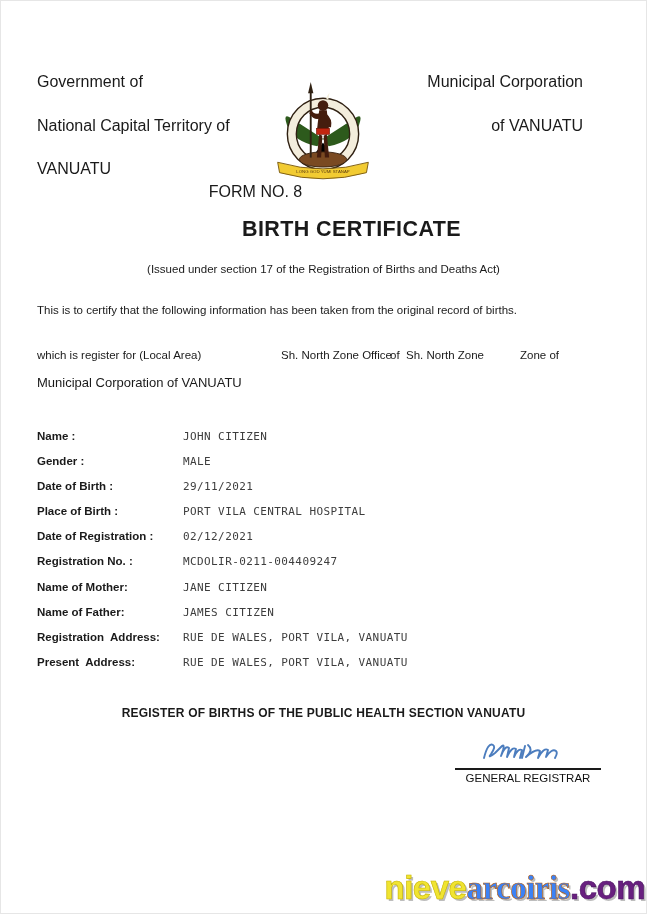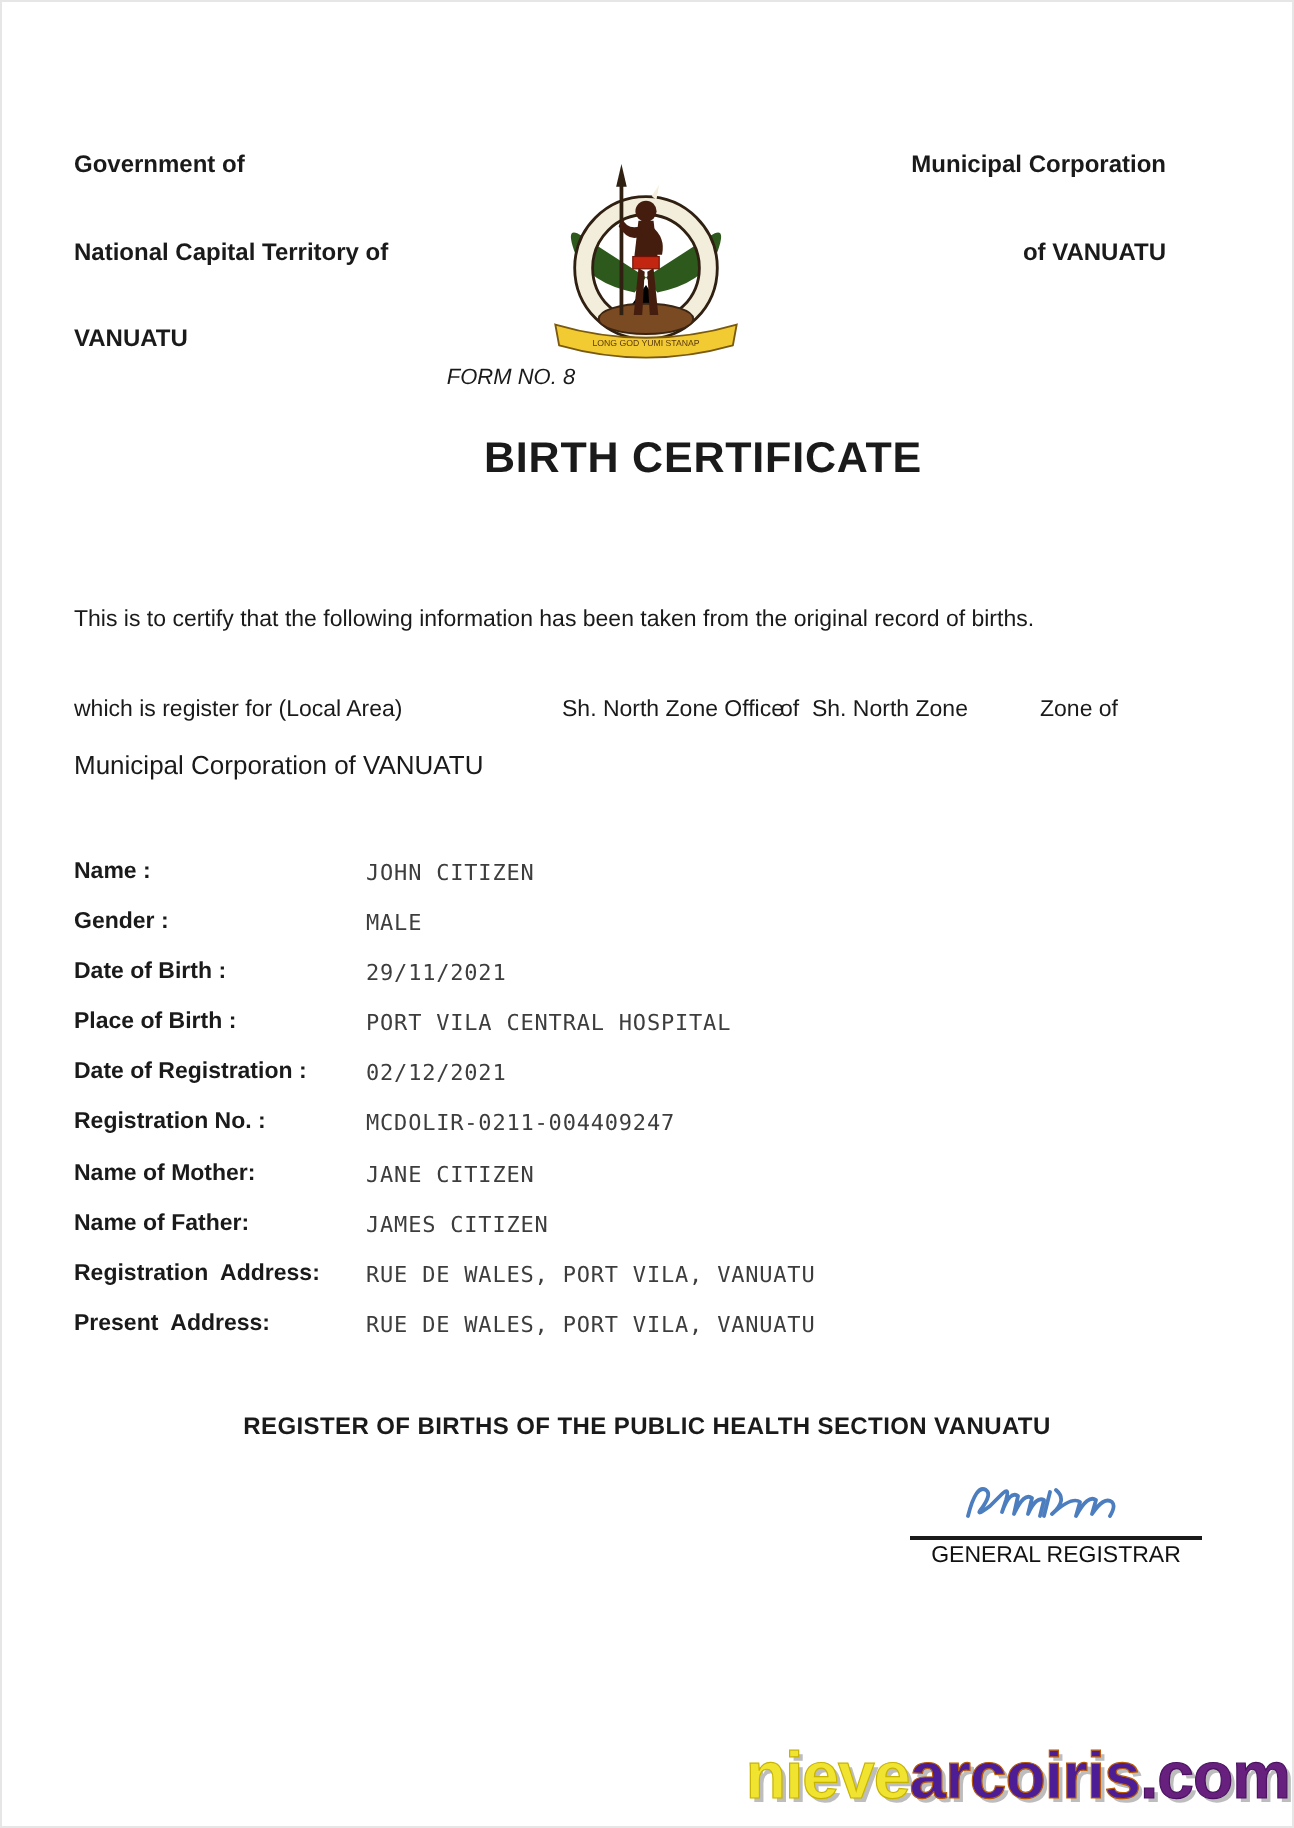--- a/index.html
+++ b/index.html
@@ -2,42 +2,42 @@
 <html><head>
 <meta charset="utf-8">
 <style>
   html,body{margin:0;padding:0;background:#fff;}
   .page{
     position:relative;width:647px;height:914px;background:#ffffff;
     font-family:"Liberation Sans",sans-serif;color:#1a1a1a;overflow:hidden;
     box-shadow:inset 0 0 0 1px #e6e6e6;
   }
   .abs{position:absolute;}
-  .hdr{font-size:12px;font-weight:bold;line-height:14.5px;white-space:pre;}
+  .hdr{font-size:16px;font-weight:normal;line-height:14.5px;white-space:pre;}
   .hdr-left{left:37px;top:46px;}
   .hdr-right{right:64px;top:46px;text-align:right;}
-  .form-no{top:183px;left:0;width:511px;text-align:center;font-size:11px;font-style:italic;}
+  .form-no{top:183px;left:0;width:511px;text-align:center;font-size:16px;}
   .title{top:217px;left:0;width:647px;text-align:center;font-size:21.5px;font-weight:bold;letter-spacing:.4px;margin-left:28px;}
   .subtitle{top:263px;left:0;width:647px;text-align:center;font-size:11.5px;}
   .certify{left:37px;top:304px;font-size:11.5px;}
   .reg-line span{position:absolute;top:349px;font-size:11.5px;white-space:pre;}
   .reg-p1{left:37px;} .reg-p2{left:245px;margin-left:36px;} .reg-p3{left:390px;} .reg-p4{left:520px;}
   .municipal{left:37px;top:375px;font-size:13px;}
   .fields{left:37px;top:430px;width:560px;}
   .frow{display:flex;height:25.1px;align-items:flex-start;}
   .flabel{flex:0 0 146px;font-size:11.5px;font-weight:bold;white-space:pre;}
   .fvalue{font-family:"DejaVu Sans Mono","Liberation Mono",monospace;font-size:11px;color:#3d3d3d;letter-spacing:.4px;white-space:pre;}
   .reg-heading{top:706px;left:0;width:647px;text-align:center;font-size:12px;font-weight:bold;letter-spacing:.2px;}
   .sig-ink{left:478px;top:737px;}
   .sig-line{left:455px;top:768px;width:146px;border-top:2px solid #1a1a1a;height:0;}
   .sig-title{left:449px;top:772px;width:158px;text-align:center;font-size:11.5px;color:#111;}
   .watermark{right:2px;top:869px;font-size:33px;font-weight:bold;letter-spacing:-.5px;white-space:nowrap;
     text-shadow:2px 2px 0 #bdbdbd;}
   .wm-1{color:#f0e431;-webkit-text-stroke:.6px #c7b400;}
-  .wm-2{color:#4c1d95;-webkit-text-stroke:.6px #b85a07;}
+  .wm-2{color:#3b82f6;font-family:Liberation Serif, serif;-webkit-text-stroke:.6px #b85a07;}
   .wm-3{color:#68207f;-webkit-text-stroke:.6px #4a1160;}
 </style>
 </head>
 <body>
 
 <div class="page">
 
   <div class="abs hdr hdr-left">
     <div>Government of</div>
     <div>National Capital Territory of</div>
@@ -77,20 +77,21 @@
 
       <path d="M12 85 Q60 99 108 85 L106 96 Q60 109 14 96 Z" fill="#f2cb32" stroke="#7a5a10" stroke-width="1"></path>
       <text x="60" y="96.5" font-size="4.6" text-anchor="middle" fill="#5a3a10">LONG GOD YUMI STANAP</text>
     </svg>
   </div>
 
   <div class="abs form-no">FORM NO. 8</div>
 
   <div class="abs title">BIRTH CERTIFICATE</div>
 
+  <div class="abs subtitle">(Issued under section 17 of the Registration of Births and Deaths Act)</div>
 
   <div class="abs certify">This is to certify that the following information has been taken from the original record of births.</div>
 
   <div class="reg-line">
     <span class="reg-p1">which is register for (Local Area)</span>
     <span class="reg-p2">Sh. North Zone Office</span>
     <span class="reg-p3">of  Sh. North Zone</span>
     <span class="reg-p4">Zone of</span>
   </div>
 

